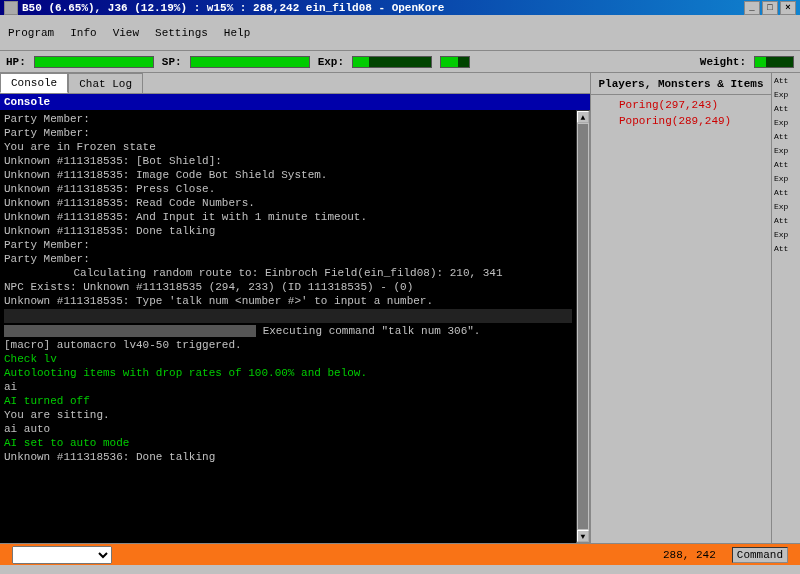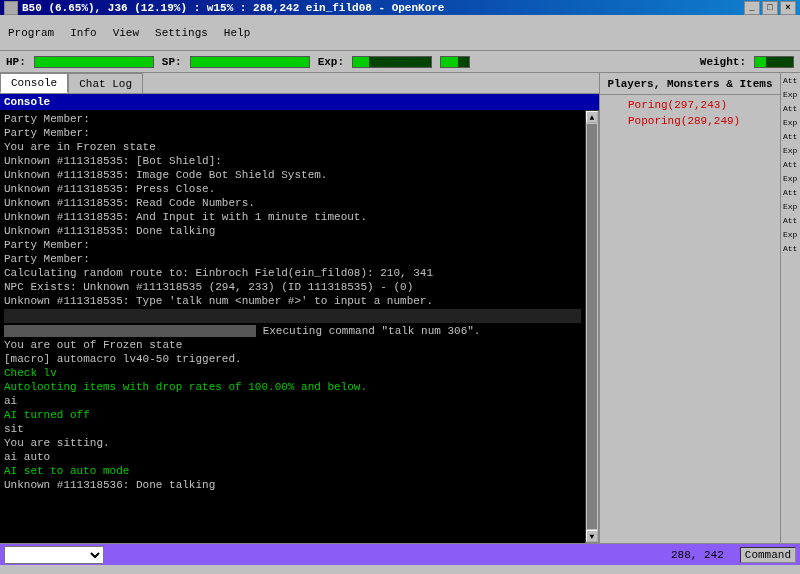--- a/index.html
+++ b/index.html
@@ -180,43 +180,43 @@
       overflow-y: auto;
     }
     .right-entity {
       color: #cc0000;
       font-size: 11px;
       line-height: 16px;
       padding-left: 24px;
     }
     
     #side-attr-panel {
-      width: 20px;
+      width: 29px;
       background: #c0c0c0;
       display: flex;
       flex-direction: column;
       border-left: 1px solid #888;
       padding: 2px;
       gap: 2px;
       overflow: hidden;
     }
     .attr-bar-item {
       font-size: 8px;
       color: #000;
       line-height: 12px;
     }
 
     
     #bottom-bar {
       height: 22px;
-      background: #8b5cf6;
+      background: #f97316;
       border-top: 1px solid #888;
       display: flex;
       align-items: center;
-      padding: 0 4px;
+      padding: 0 12px;
       gap: 4px;
     }
     #bottom-dropdown {
       width: 100px;
       height: 18px;
       font-size: 11px;
     }
     #bottom-status {
       flex: 1;
       font-size: 11px;
@@ -334,32 +334,30 @@
             <div class="console-line" style="color: rgb(192, 192, 192);">Party Member:         </div>
             <div class="console-line" style="color: rgb(192, 192, 192);">You are in Frozen state</div>
             <div class="console-line" style="color: rgb(192, 192, 192);">Unknown #111318535: [Bot Shield]:</div>
             <div class="console-line" style="color: rgb(192, 192, 192);">Unknown #111318535: Image Code Bot Shield System.</div>
             <div class="console-line" style="color: rgb(192, 192, 192);">Unknown #111318535: Press Close.</div>
             <div class="console-line" style="color: rgb(192, 192, 192);">Unknown #111318535: Read Code Numbers.</div>
             <div class="console-line" style="color: rgb(192, 192, 192);">Unknown #111318535: And Input it with 1 minute timeout.</div>
             <div class="console-line" style="color: rgb(192, 192, 192);">Unknown #111318535: Done talking</div>
             <div class="console-line" style="color: rgb(192, 192, 192);">Party Member:        </div>
             <div class="console-line" style="color: rgb(192, 192, 192);">Party Member:        </div>
-            <div class="console-line" style="color: rgb(192, 192, 192);">Calculating random route to: Einbroch Field(ein_fild08): 210, 341</div>
+            <div class="console-line" style="color: rgb(192, 192, 192); text-align: center;">Calculating random route to: Einbroch Field(ein_fild08): 210, 341</div>
             <div class="console-line" style="color: rgb(192, 192, 192);">NPC Exists: Unknown #111318535 (294, 233) (ID 111318535) - (0)</div>
             <div class="console-line" style="color: rgb(192, 192, 192);">Unknown #111318535: Type 'talk num &lt;number #&gt;' to input a number.</div>
             <div class="console-line" style="background: rgb(34, 34, 34); height: 14px; margin: 1px 0px;"></div>
             <div class="console-line"><span style="background:#555;padding:0 60px;color:#c0c0c0;">                    </span><span style="color:#c0c0c0;"> Executing command "talk num 306".</span></div>
-            <div class="console-line" style="color: rgb(192, 192, 192);">You are out of Frozen state</div>
             <div class="console-line" style="color: rgb(192, 192, 192);">[macro] automacro lv40-50 triggered.</div>
             <div class="console-line" style="color: rgb(0, 204, 0);">Check lv</div>
             <div class="console-line" style="color: rgb(0, 204, 0);">Autolooting items with drop rates of 100.00% and below.</div>
             <div class="console-line" style="color: rgb(192, 192, 192);">ai</div>
             <div class="console-line" style="color: rgb(0, 204, 0);">AI turned off</div>
-            <div class="console-line" style="color: rgb(192, 192, 192);">sit</div>
             <div class="console-line" style="color: rgb(192, 192, 192);">You are sitting.</div>
             <div class="console-line" style="color: rgb(192, 192, 192);">ai auto</div>
             <div class="console-line" style="color: rgb(0, 204, 0);">AI set to auto mode</div>
             <div class="console-line" style="color: rgb(192, 192, 192);">Unknown #111318536: Done talking</div>
           </div>
         <div class="scrollbar-track">
           <div class="scroll-btn">▲</div>
           <div class="scroll-thumb"></div>
           <div class="scroll-btn">▼</div>
         </div>

